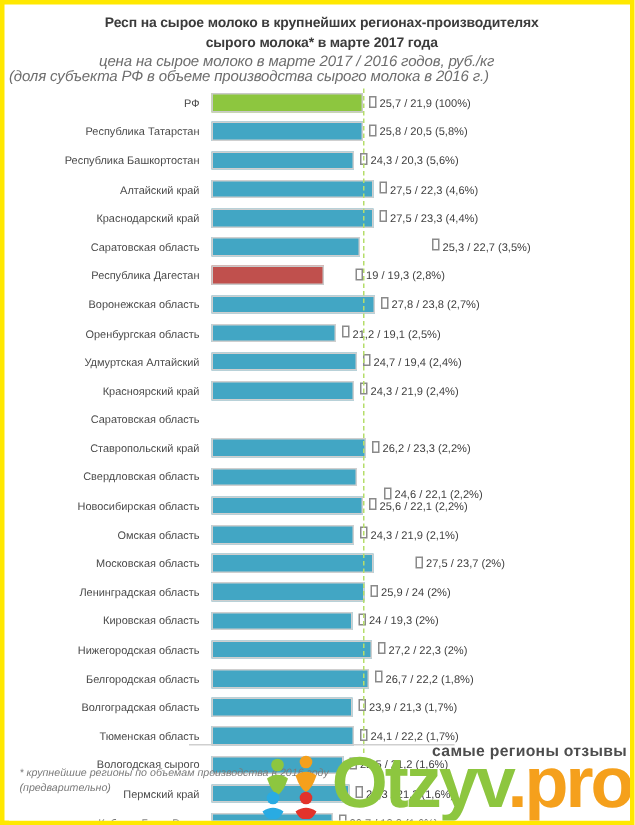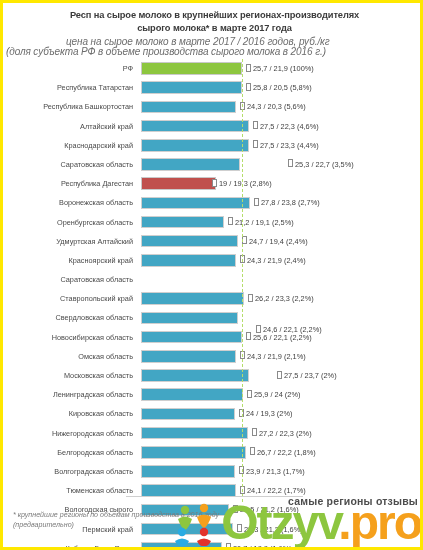--- a/index.html
+++ b/index.html
@@ -213,21 +213,21 @@
           <div class="cat">Саратовская область</div>
           <div class="barwrap">
             <div class="bar" style="width: 99px;"></div>
             <div class="val" style="left: 103px; padding-left: 44px;"><span class="sq"></span>25,3 / 22,7 (3,5%)</div>
           </div>
         </div>
         <div class="row">
           <div class="cat">Республика Дагестан</div>
           <div class="barwrap">
             <div class="bar red" style="width: 75px;"></div>
-            <div class="val" style="left: 71px;"><span class="sq"></span>19 / 19,3 (2,8%)</div>
+            <div class="val" style="left: 96px;"><span class="sq"></span>19 / 19,3 (2,8%)</div>
           </div>
         </div>
         <div class="row">
           <div class="cat">Воронежская область</div>
           <div class="barwrap">
             <div class="bar" style="width: 109px;"></div>
             <div class="val" style="left: 113px;"><span class="sq"></span>27,8 / 23,8 (2,7%)</div>
           </div>
         </div>
         <div class="row">

